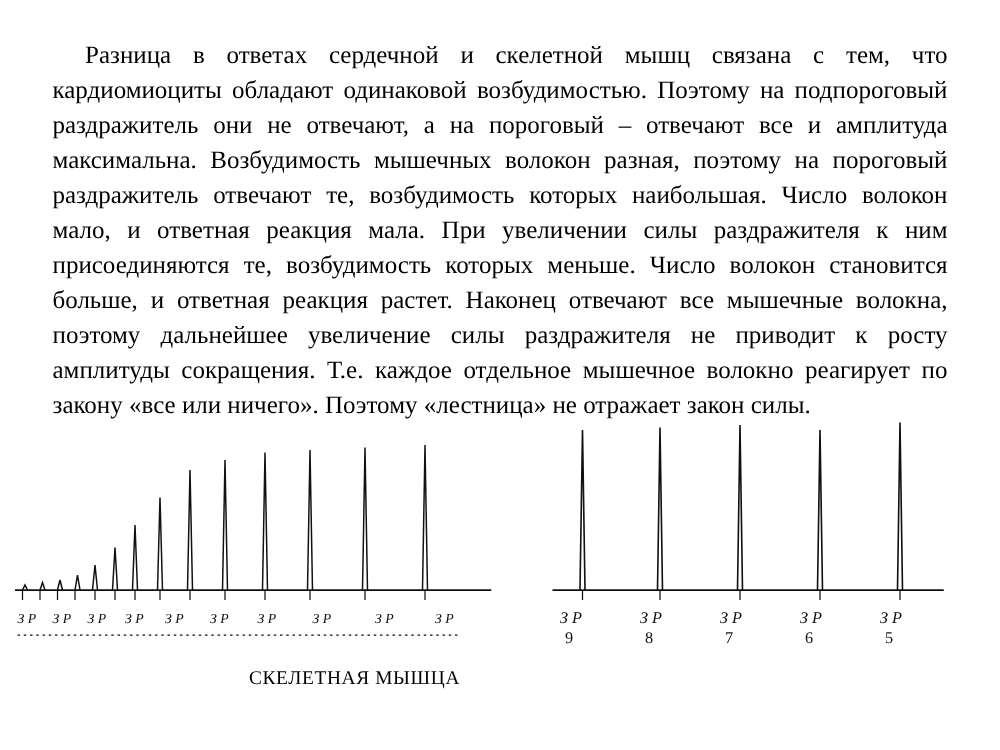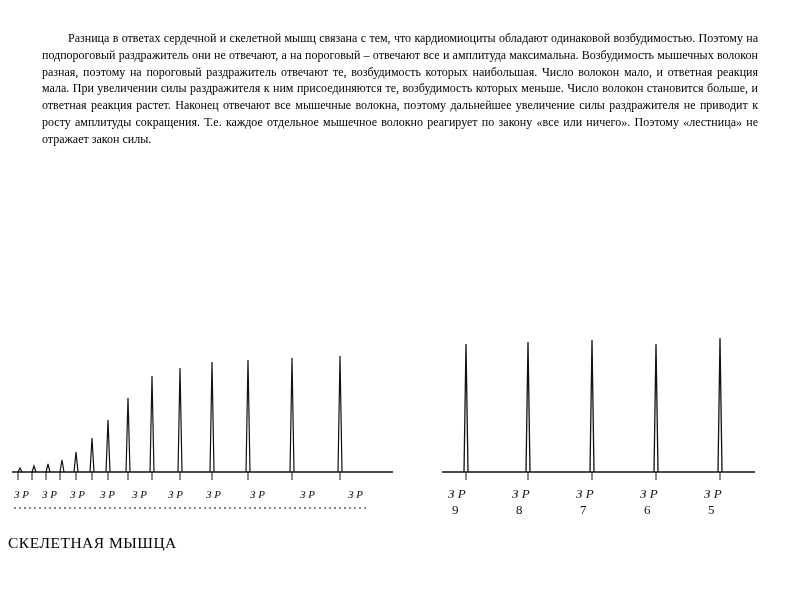--- a/index.html
+++ b/index.html
@@ -18,21 +18,21 @@
   .page {
     position: relative;
     width: 800px;
     height: 600px;
   }
   .body-text {
     position: absolute;
     left: 42px;
     top: 30px;
     width: 716px;
-    font-size: 12px;
+    font-size: 20px;
     line-height: 1.40;
     text-align: justify;
     text-indent: 26px;
     color: #000000;
     font-family: "Liberation Serif", serif;
   }
   .figures {
     position: absolute;
     left: 0;
     top: 322px;
@@ -42,21 +42,21 @@
   .fig {
     position: absolute;
     top: 0;
   }
   .fig-left { left: 8px; width: 400px; }
   .fig-right { left: 430px; width: 340px; }
   .caption {
     position: absolute;
     top: 212px;
     width: 100%;
-    text-align: left;
+    text-align: right;
     font-size: 15.5px;
     letter-spacing: 0.5px;
     font-family: "Liberation Serif", serif;
   }
   .cap-left { left: 0; width: 360px; }
   .cap-right { left: 0; width: 340px; }
   .page-number {
     position: absolute;
     left: 0;
     top: 560px;

